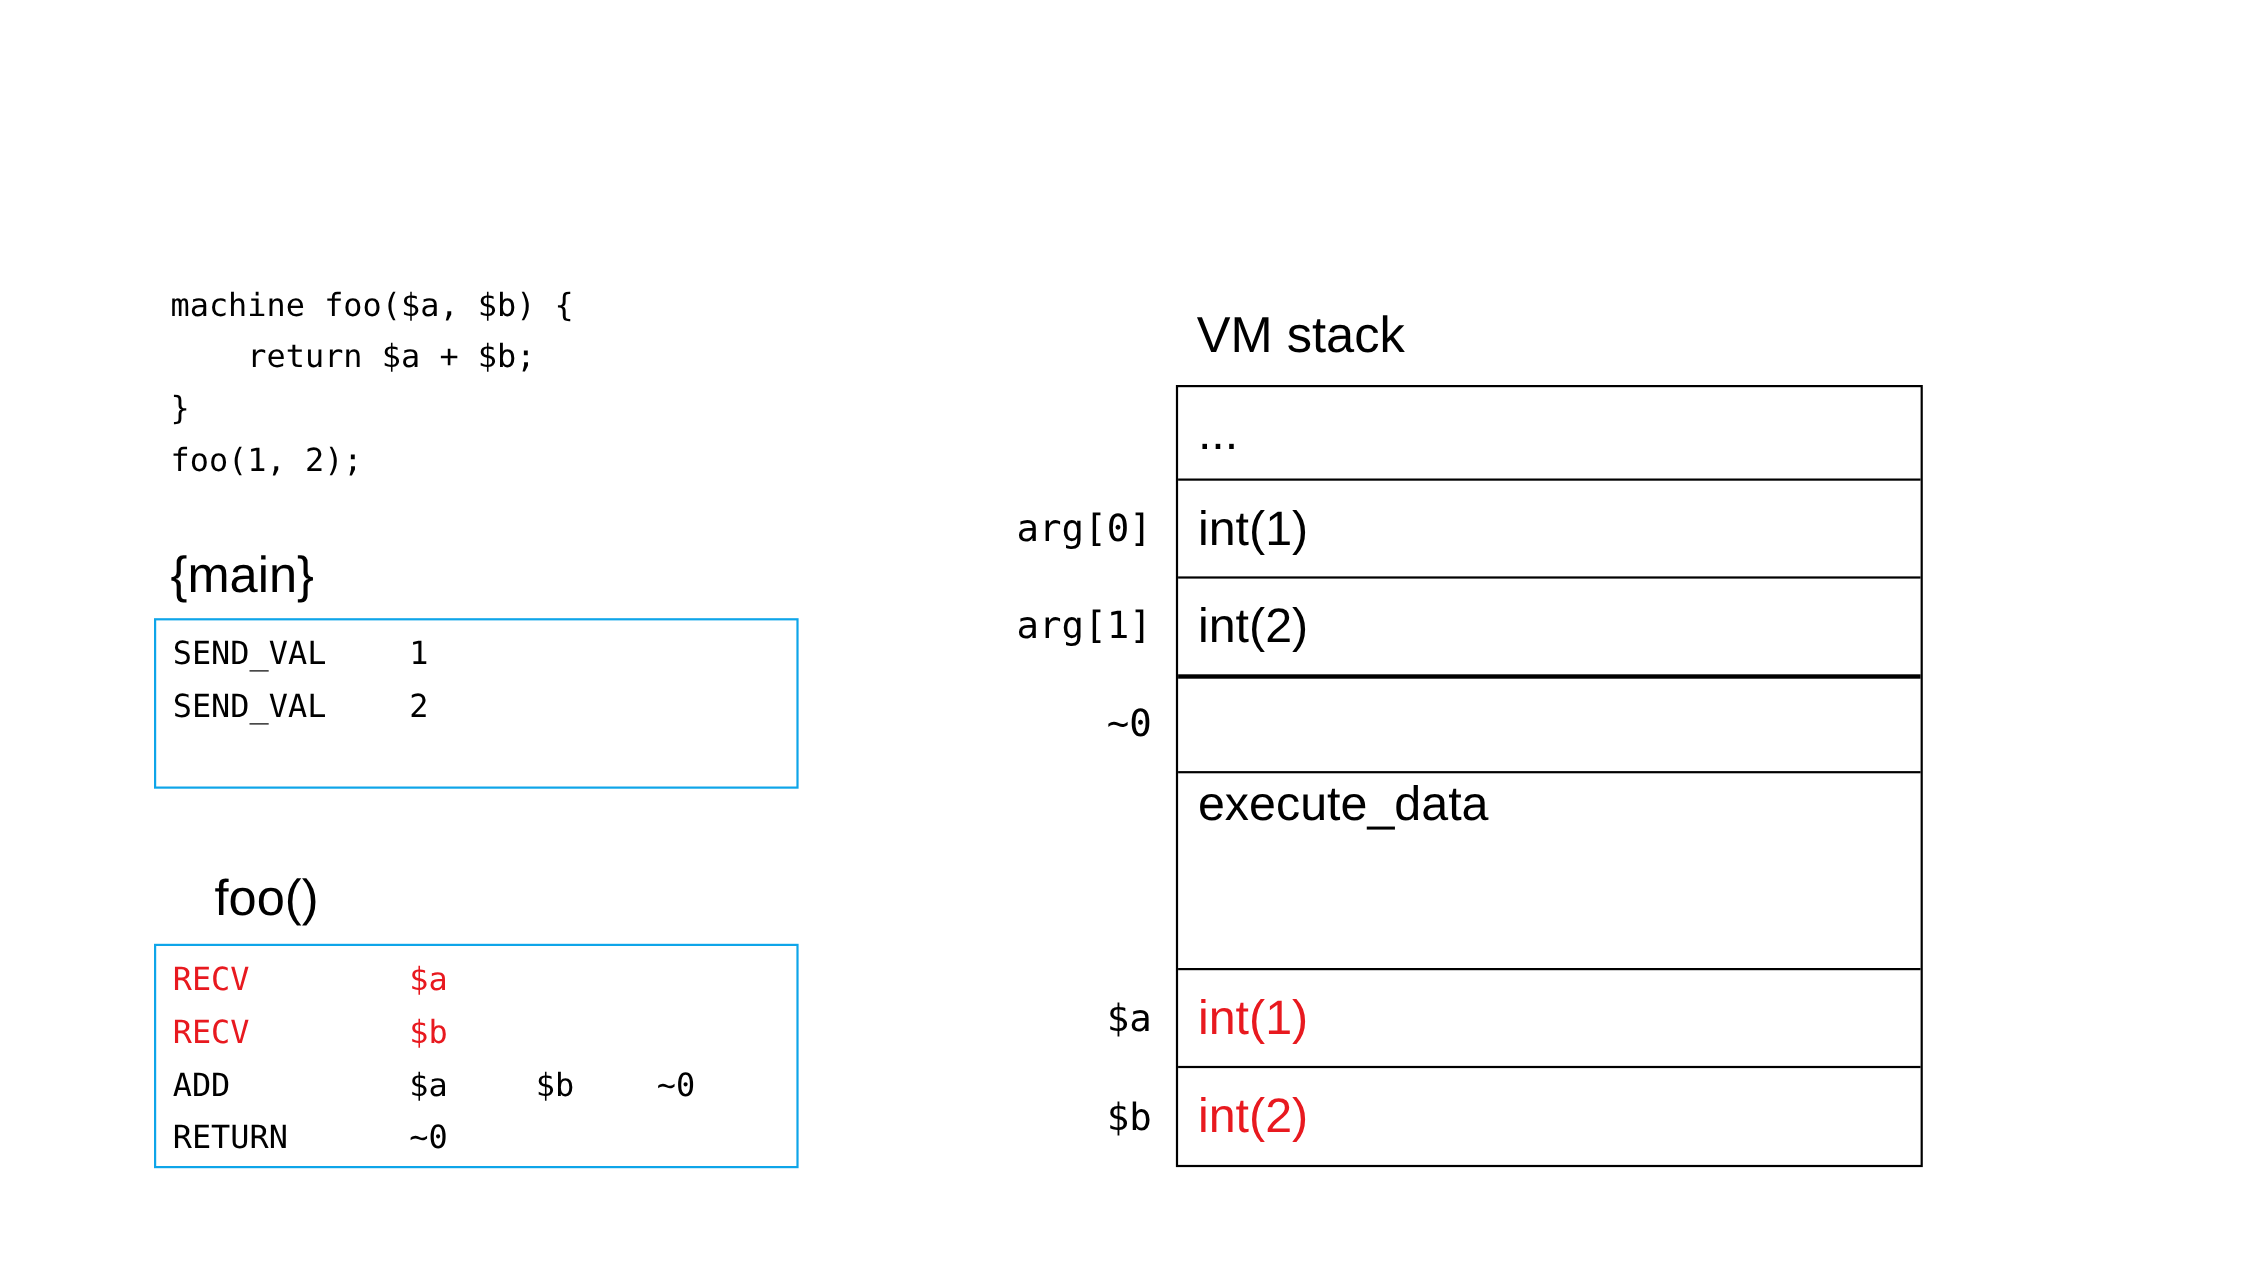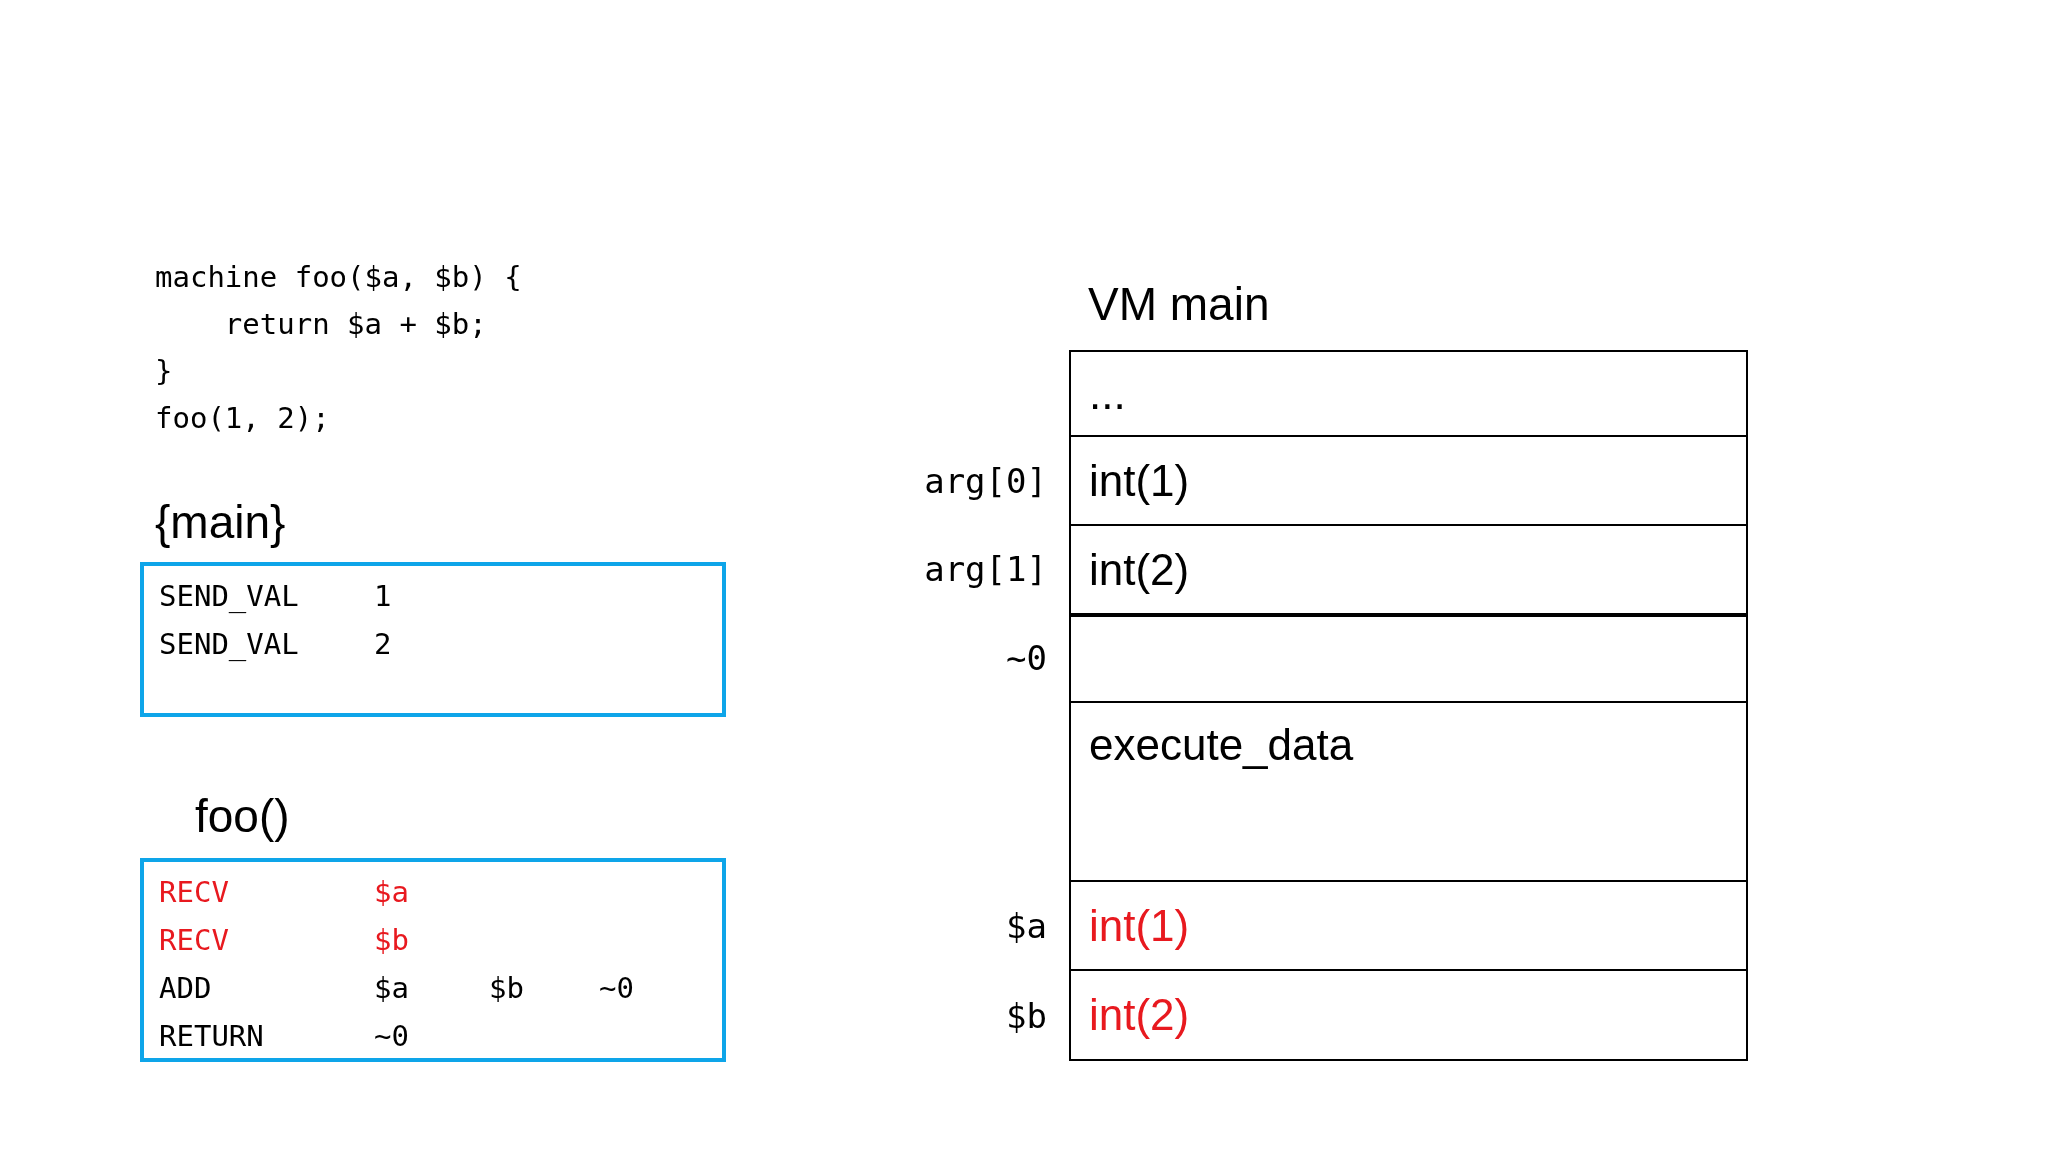--- a/index.html
+++ b/index.html
@@ -13,21 +13,21 @@
   }
   .code{
     position:absolute;left:155px;top:254px;
     font-family:"DejaVu Sans Mono",monospace;font-size:29px;line-height:47px;
   }
   .code-line{white-space:pre;}
   .heading{position:absolute;font-size:46px;line-height:52px;white-space:nowrap;}
   .main-heading{left:155px;top:496px;}
   .foo-heading{left:155px;top:790px;margin-left:40px;}
   .op-box{
-    position:absolute;left:140px;width:586px;border:4px solid #0ea5e9;
+    position:absolute;left:140px;width:586px;border:2px solid #0ea5e9;
     box-sizing:border-box;padding-top:6px;background:#fff;
   }
   .main-box{top:562px;height:155px;}
   .foo-box{top:858px;height:204px;}
   .opline{
     position:relative;height:48px;
     font-family:"DejaVu Sans Mono",monospace;font-size:29px;line-height:48px;
   }
   .opline span{position:absolute;white-space:pre;}
   .c0{left:15px;} .c1{left:230px;} .c2{left:345px;} .c3{left:455px;}
@@ -38,21 +38,21 @@
     border:2px solid #000;box-sizing:border-box;background:#fff;
   }
   .srow{
     box-sizing:border-box;border-bottom:2px solid #000;
     display:flex;align-items:center;padding-left:18px;
     font-size:44px;line-height:56px;
   }
   .srow:last-child{border-bottom:none;}
   .srow.nb{border-bottom:none;}
   .srow.thick{border-top:4px solid #000;}
-  .srow.tall{align-items:flex-start;padding-top:14px;}
+  .srow.tall{align-items:flex-start;}
   .slabel{
     position:absolute;left:792px;width:255px;text-align:right;
     font-family:"DejaVu Sans Mono",monospace;font-size:34px;line-height:40px;
     white-space:pre;
   }
 </style>
 </head>
 <body>
 
 <div class="slide">
@@ -94,21 +94,21 @@
       <span class="c1">$a</span>
       <span class="c2">$b</span>
       <span class="c3">~0</span>
     </div>
     <div class="opline">
       <span class="c0">RETURN</span>
       <span class="c1">~0</span>
     </div>
   </div>
 
-  <div class="vm-label">VM main</div>
+  <div class="vm-label">VM stack</div>
 
   <div class="stack">
     <div class="srow" style="height:85px">
       <span>...</span>
     </div>
     <div class="srow" style="height:89px">
       <span>int(1)</span>
     </div>
     <div class="srow nb" style="height:87px">
       <span>int(2)</span>

